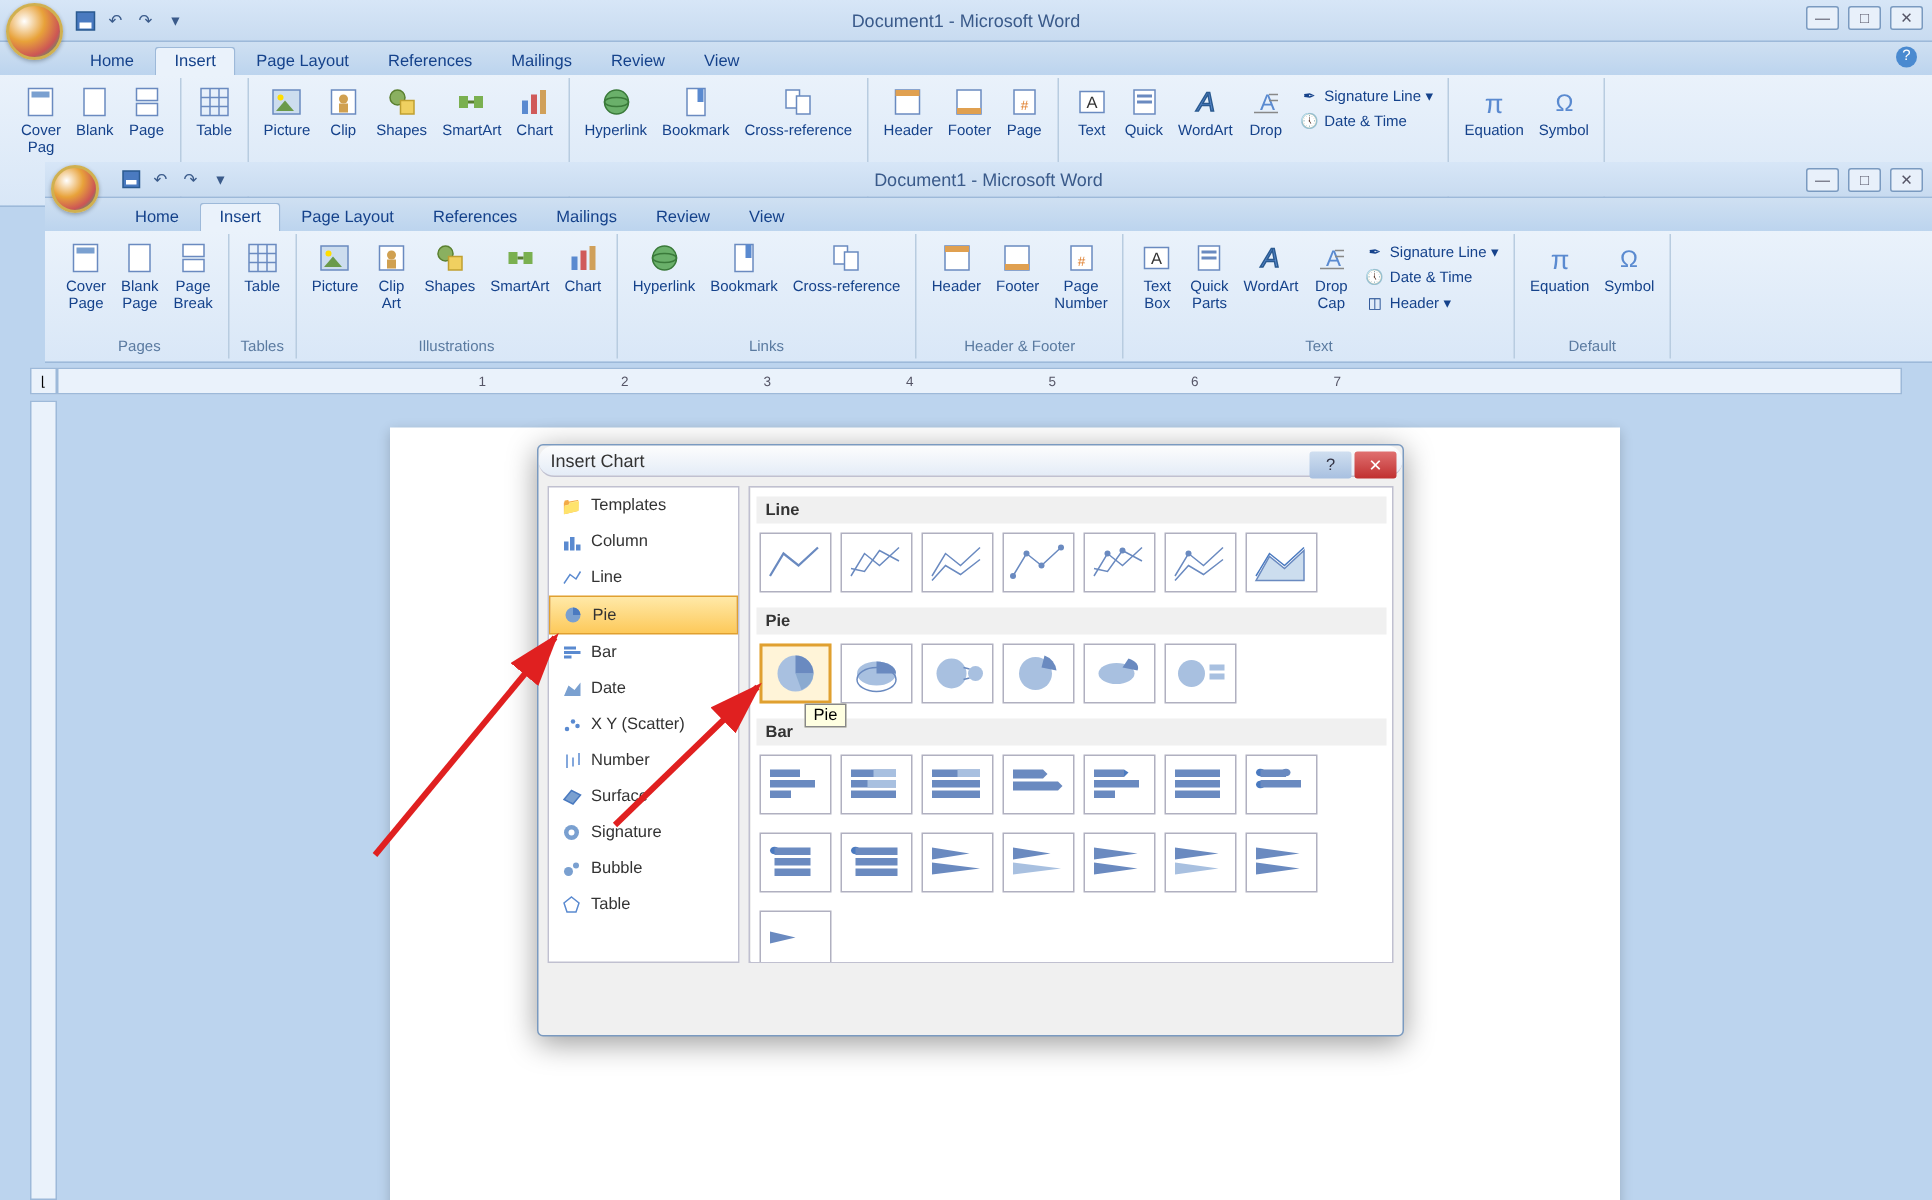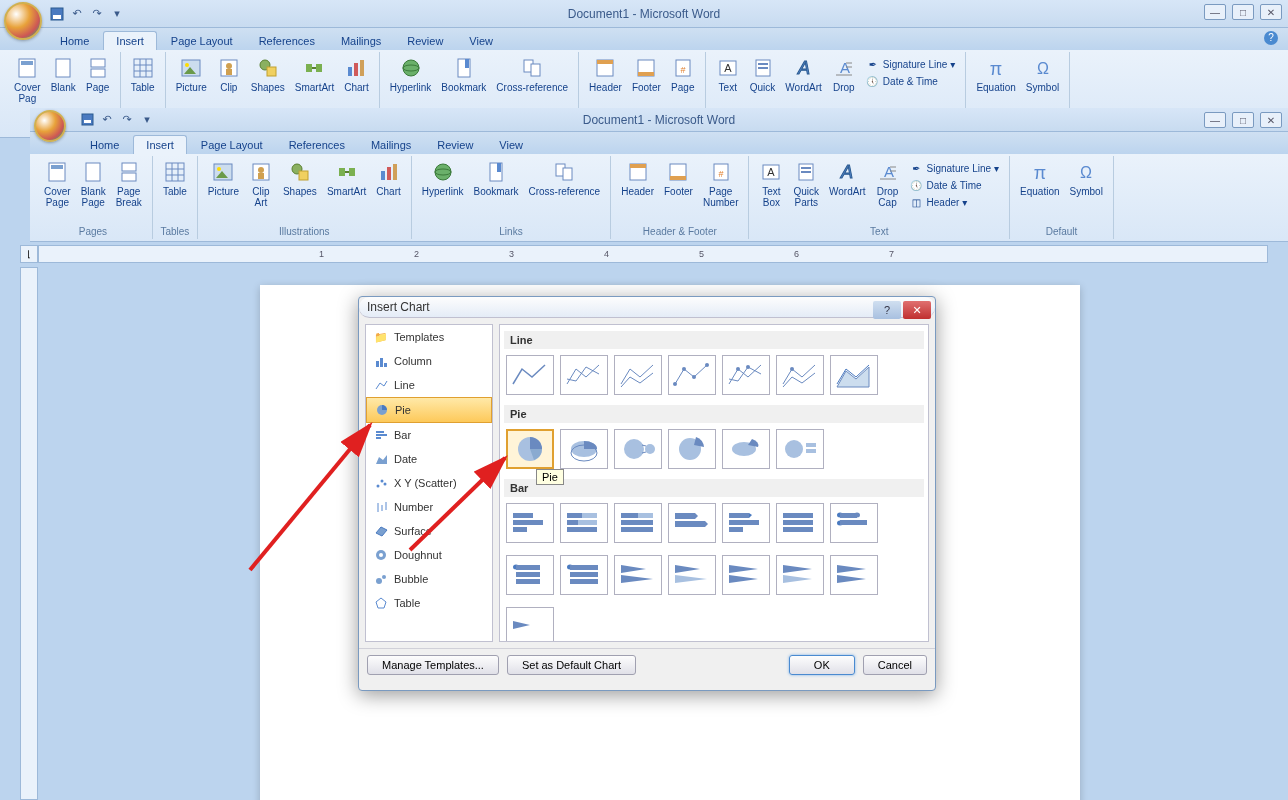--- a/index.html
+++ b/index.html
@@ -715,21 +715,21 @@
           </span>
           <span>Surface</span>
         </div>
       <div class="cat-item">
           <span class="cat-ico">
             <svg width="13" height="13">
               <circle cx="6" cy="6" r="5" fill="#7aa0d0"></circle>
               <circle cx="6" cy="6" r="2" fill="#fff"></circle>
             </svg>
           </span>
-          <span>Doughnut</span>
+          <span>Signature</span>
         </div>
       <div class="cat-item">
           <span class="cat-ico">
             <svg width="13" height="13">
               <circle cx="4" cy="8" r="3" fill="#7aa0d0"></circle>
               <circle cx="9" cy="4" r="2" fill="#7aa0d0"></circle>
             </svg>
           </span>
           <span>Bubble</span>
         </div>
@@ -944,27 +944,20 @@
           </div>
       </div>
       <div class="thumb-row">
         <div class="thumb">
             <svg width="40" height="32">
               <polygon points="3,10 20,14 3,18" fill="#6a8ac0"></polygon>
             </svg>
           </div>
       </div>
     </div>
-  </div>
-  <div class="dlg-footer">
-    <button class="dlg-btn">Manage Templates...</button>
-    <button class="dlg-btn">Set as Default Chart</button>
-    <div class="spacer"></div>
-    <button class="dlg-btn primary">OK</button>
-    <button class="dlg-btn">Cancel</button>
   </div>
 </div>
 
 <svg class="arrow" style="left:240px; top:400px" width="160" height="180">
   <defs>
       <marker id="ah1" markerWidth="10" markerHeight="10" refX="8" refY="3" orient="auto">
         <polygon points="0,0 9,3 0,6" fill="#e02020"></polygon>
       </marker>
     </defs>
   <line x1="10" y1="170" x2="130" y2="25" stroke="#e02020" stroke-width="4" marker-end="url(#ah1)"></line>

